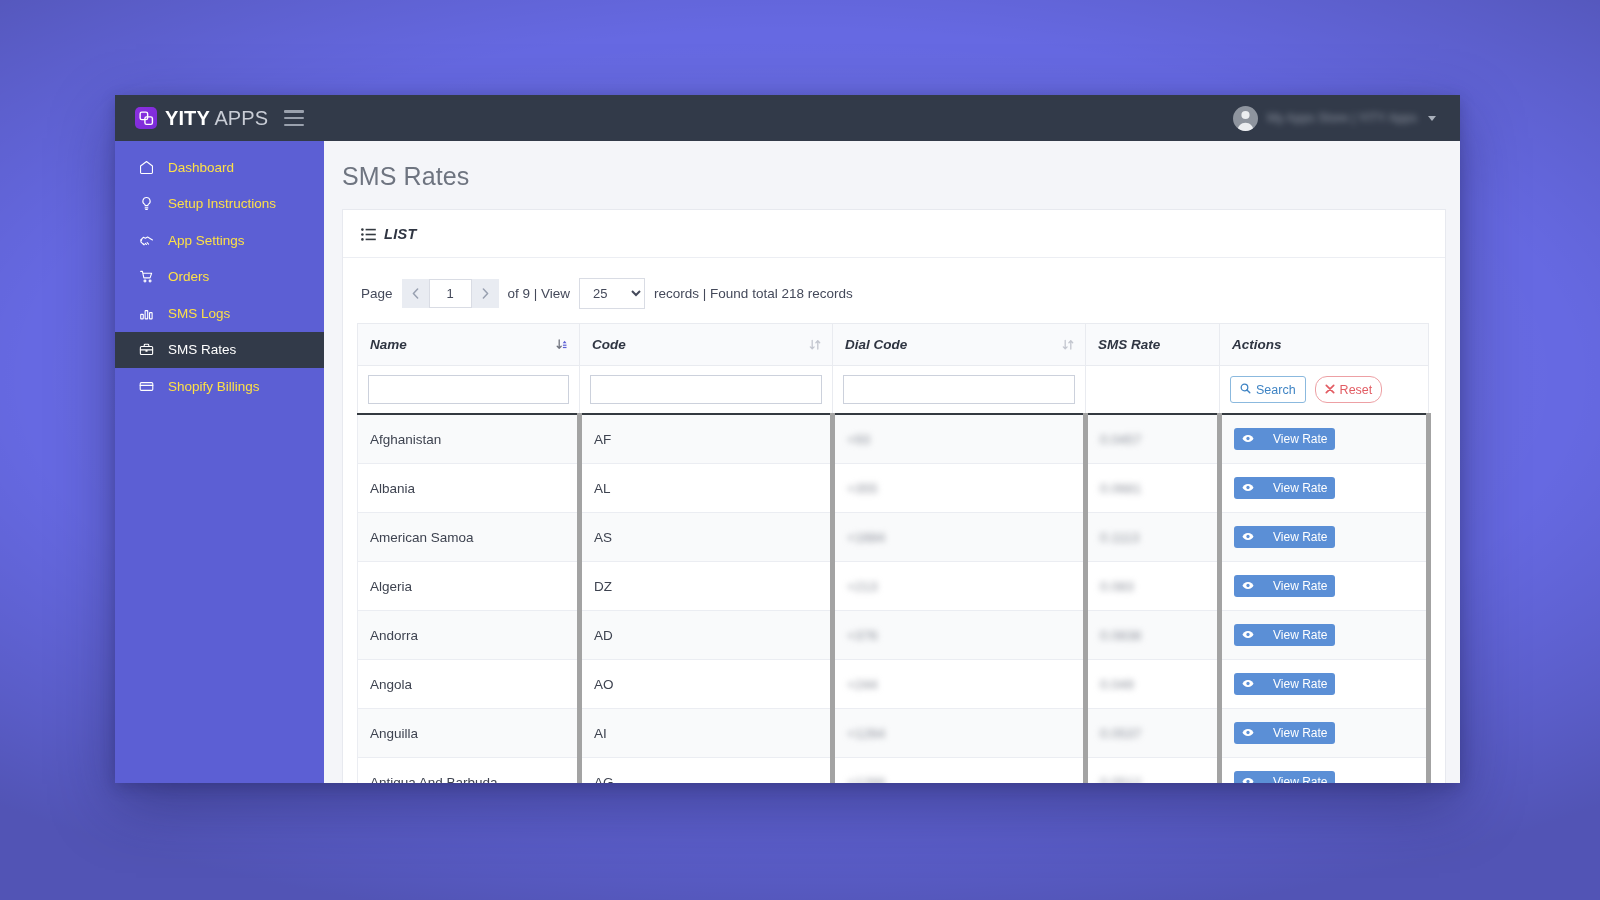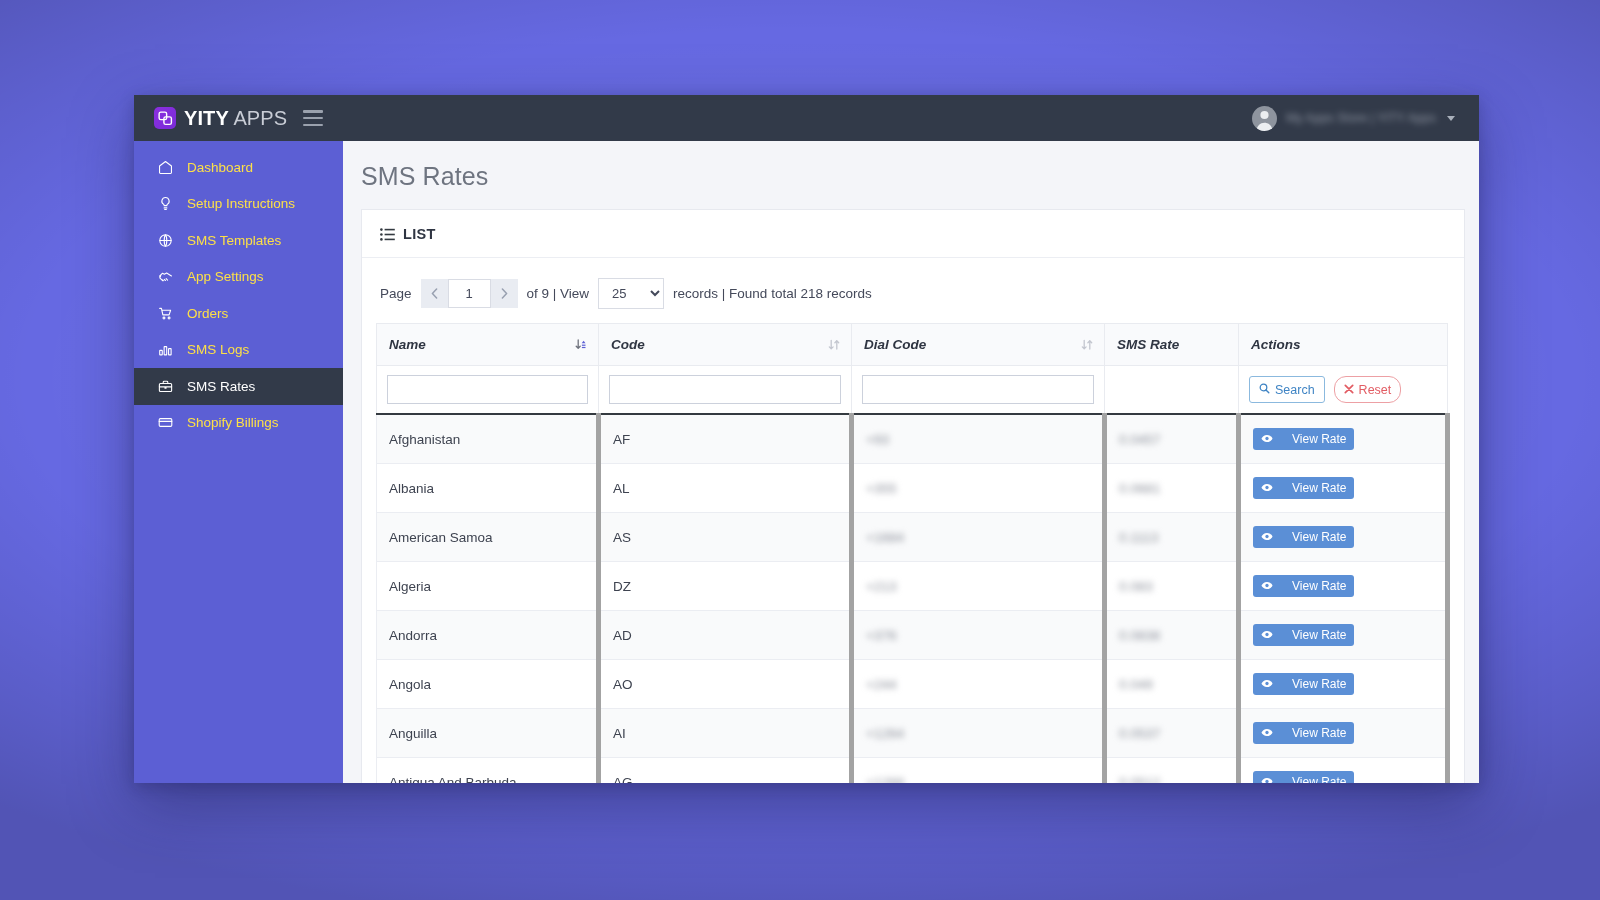--- a/index.html
+++ b/index.html
@@ -27,21 +27,20 @@
   }
 
   
   #window {
     position: absolute; left: 115px; top: 95px;
     width: 1345px; height: 688px;
     background: #fff;
     overflow: hidden;
     box-shadow: 0 22px 60px rgba(20,20,60,0.40), 0 4px 14px rgba(20,20,60,0.22);
     z-index: 2;
-    margin-left: 19px;
   }
 
   
   .topbar {
     height: 46px; background: #323a49;
     display: flex; align-items: center;
     padding: 0 16px 0 20px;
   }
   .brand { display: flex; align-items: center; gap: 8px; }
   .logo-mark {
@@ -105,20 +104,21 @@
 
   .card {
     background: #fff; margin: 0 14px 0 18px;
     border: 1px solid #e7e9ef; border-bottom: none;
     min-height: 560px;
   }
   .card-head {
     display: flex; align-items: center; gap: 8px;
     padding: 16px 18px 15px 18px;
     border-bottom: 1px solid #eceef3;
+    font-style: italic;
   }
   .card-head .list-ico { display: flex; align-items: center; }
   .card-head .title { font-size: 14.5px; font-weight: 700; color: #2f3542; letter-spacing: .3px; }
 
   
   .pager {
     display: flex; align-items: center; gap: 0;
     padding: 20px 0 14px 18px; font-size: 13.5px; color: #44495a;
   }
   .pager .lbl { margin-right: 9px; }
@@ -240,29 +240,20 @@
             <span>Dashboard</span>
           </div>
           <div class="nav-item">
             <span class="ico">
               <svg width="17" height="17" viewBox="0 0 20 20" fill="none" stroke="#ffffff" stroke-width="1.3" stroke-linecap="round" stroke-linejoin="round">
                 <path d="M10 3a4.2 4.2 0 00-2.4 7.7c.5.4.8.9.8 1.5v.3h3.2v-.3c0-.6.3-1.1.8-1.5A4.2 4.2 0 0010 3z"></path>
                 <path d="M8.4 15.2h3.2M9 17h2"></path>
               </svg>
             </span>
             <span>Setup Instructions</span>
-          </div>
-          <div class="nav-item">
-            <span class="ico">
-              <svg width="17" height="17" viewBox="0 0 20 20" fill="none" stroke="#ffffff" stroke-width="1.3" stroke-linecap="round" stroke-linejoin="round">
-                <circle cx="10" cy="10" r="6.7"></circle>
-                <path d="M10 3.3c2 2 2 11.4 0 13.4-2-2-2-11.4 0-13.4zM3.4 10h13.2"></path>
-              </svg>
-            </span>
-            <span>SMS Templates</span>
           </div>
           <div class="nav-item">
             <span class="ico">
               <svg width="17" height="17" viewBox="0 0 20 20" fill="none" stroke="#ffffff" stroke-width="1.3" stroke-linecap="round" stroke-linejoin="round">
                 <path d="M3 9.5l3.3-3.3 2.4 1.2 2.6-1.4L17 9.3"></path>
                 <path d="M10.8 12.6l1.6 1.6M8.6 13.4l1.3 1.3M6.5 13.9l1 1M4.4 8.9l-1.1 2.6 3.3 3.4"></path>
               </svg>
             </span>
             <span>App Settings</span>
           </div>

